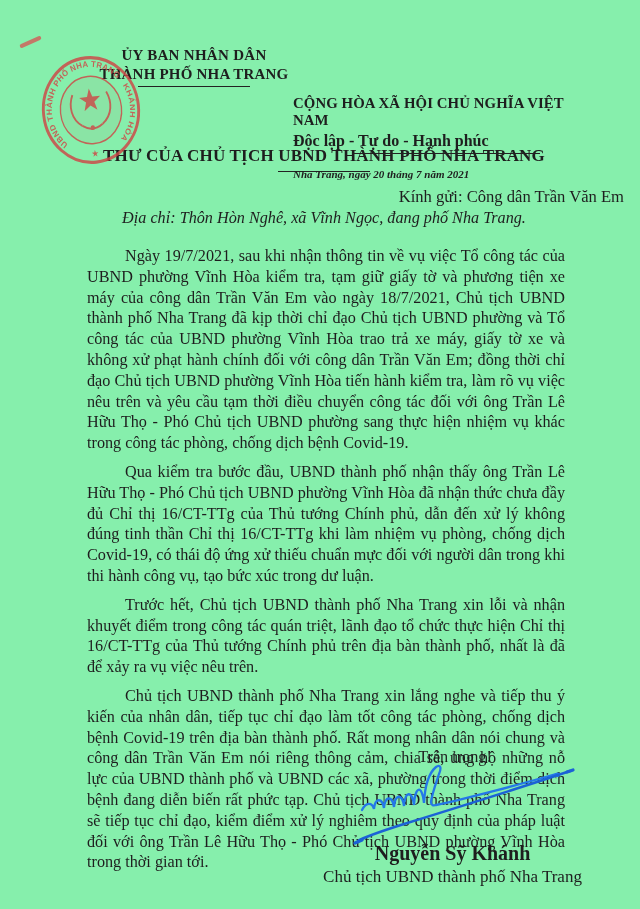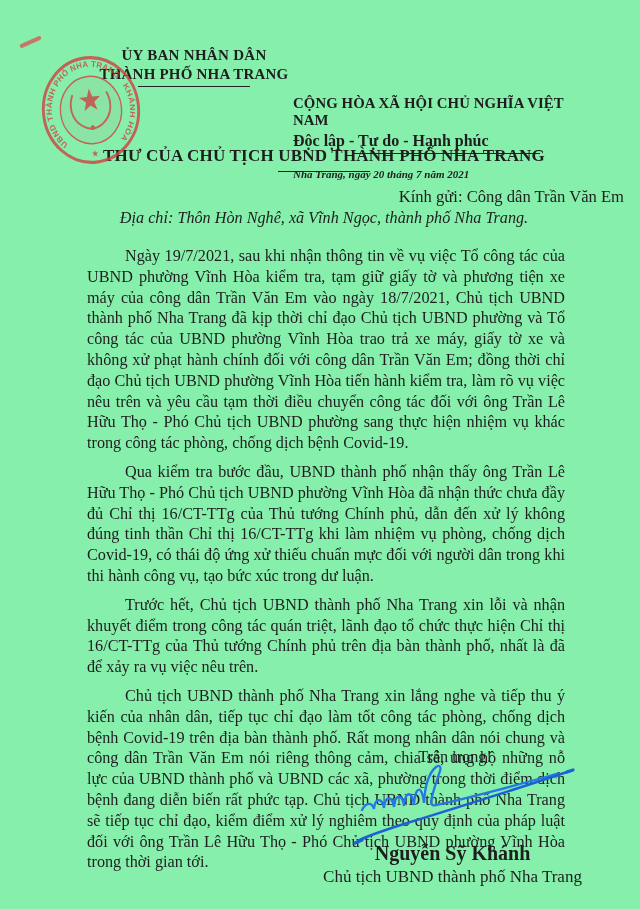--- a/index.html
+++ b/index.html
@@ -84,21 +84,21 @@
     <path d="M48,78 Q60,86 72,78" fill="none" stroke="#cf4646" stroke-width="2.2"></path>
     <circle cx="60" cy="81" r="2.6" fill="#cf4646"></circle>
   </svg>
 
   <div class="title-wrap">
     <div class="title">THƯ CỦA CHỦ TỊCH UBND THÀNH PHỐ NHA TRANG</div>
     <div class="title-rule"></div>
   </div>
 
   <div class="salutation">Kính gửi: Công dân Trần Văn Em</div>
-  <div class="address">Địa chỉ: Thôn Hòn Nghê, xã Vĩnh Ngọc, thành phố Nha Trang.</div>
+  <div class="address">Địa chỉ: Thôn Hòn Nghê, xã Vĩnh Ngọc, đang phố Nha Trang.</div>
 
   <div class="body-text">
     <p>Ngày 19/7/2021, sau khi nhận thông tin về vụ việc Tổ công tác của UBND phường Vĩnh Hòa kiểm tra, tạm giữ giấy tờ và phương tiện xe máy của công dân Trần Văn Em vào ngày 18/7/2021, Chủ tịch UBND thành phố Nha Trang đã kịp thời chỉ đạo Chủ tịch UBND phường và Tổ công tác của UBND phường Vĩnh Hòa trao trả xe máy, giấy tờ xe và không xử phạt hành chính đối với công dân Trần Văn Em; đồng thời chỉ đạo Chủ tịch UBND phường Vĩnh Hòa tiến hành kiểm tra, làm rõ vụ việc nêu trên và yêu cầu tạm thời điều chuyển công tác đối với ông Trần Lê Hữu Thọ - Phó Chủ tịch UBND phường sang thực hiện nhiệm vụ khác trong công tác phòng, chống dịch bệnh Covid-19.</p>
     <p>Qua kiểm tra bước đầu, UBND thành phố nhận thấy ông Trần Lê Hữu Thọ - Phó Chủ tịch UBND phường Vĩnh Hòa đã nhận thức chưa đầy đủ Chỉ thị 16/CT-TTg của Thủ tướng Chính phủ, dẫn đến xử lý không đúng tinh thần Chỉ thị 16/CT-TTg khi làm nhiệm vụ phòng, chống dịch Covid-19, có thái độ ứng xử thiếu chuẩn mực đối với người dân trong khi thi hành công vụ, tạo bức xúc trong dư luận.</p>
     <p>Trước hết, Chủ tịch UBND thành phố Nha Trang xin lỗi và nhận khuyết điểm trong công tác quán triệt, lãnh đạo tổ chức thực hiện Chỉ thị 16/CT-TTg của Thủ tướng Chính phủ trên địa bàn thành phố, nhất là đã để xảy ra vụ việc nêu trên.</p>
     <p>Chủ tịch UBND thành phố Nha Trang xin lắng nghe và tiếp thu ý kiến của nhân dân, tiếp tục chỉ đạo làm tốt công tác phòng, chống dịch bệnh Covid-19 trên địa bàn thành phố. Rất mong nhân dân nói chung và công dân Trần Văn Em nói riêng thông cảm, chia sẻ, ủng hộ những nỗ lực của UBND thành phố và UBND các xã, phường trong thời điểm dịch bệnh đang diễn biến rất phức tạp. Chủ tịch UBND thành phố Nha Trang sẽ tiếp tục chỉ đạo, kiểm điểm xử lý nghiêm theo quy định của pháp luật đối với ông Trần Lê Hữu Thọ - Phó Chủ tịch UBND phường Vĩnh Hòa trong thời gian tới.</p>
   </div>
 
   <div class="valediction">Trân trọng!</div>
 

